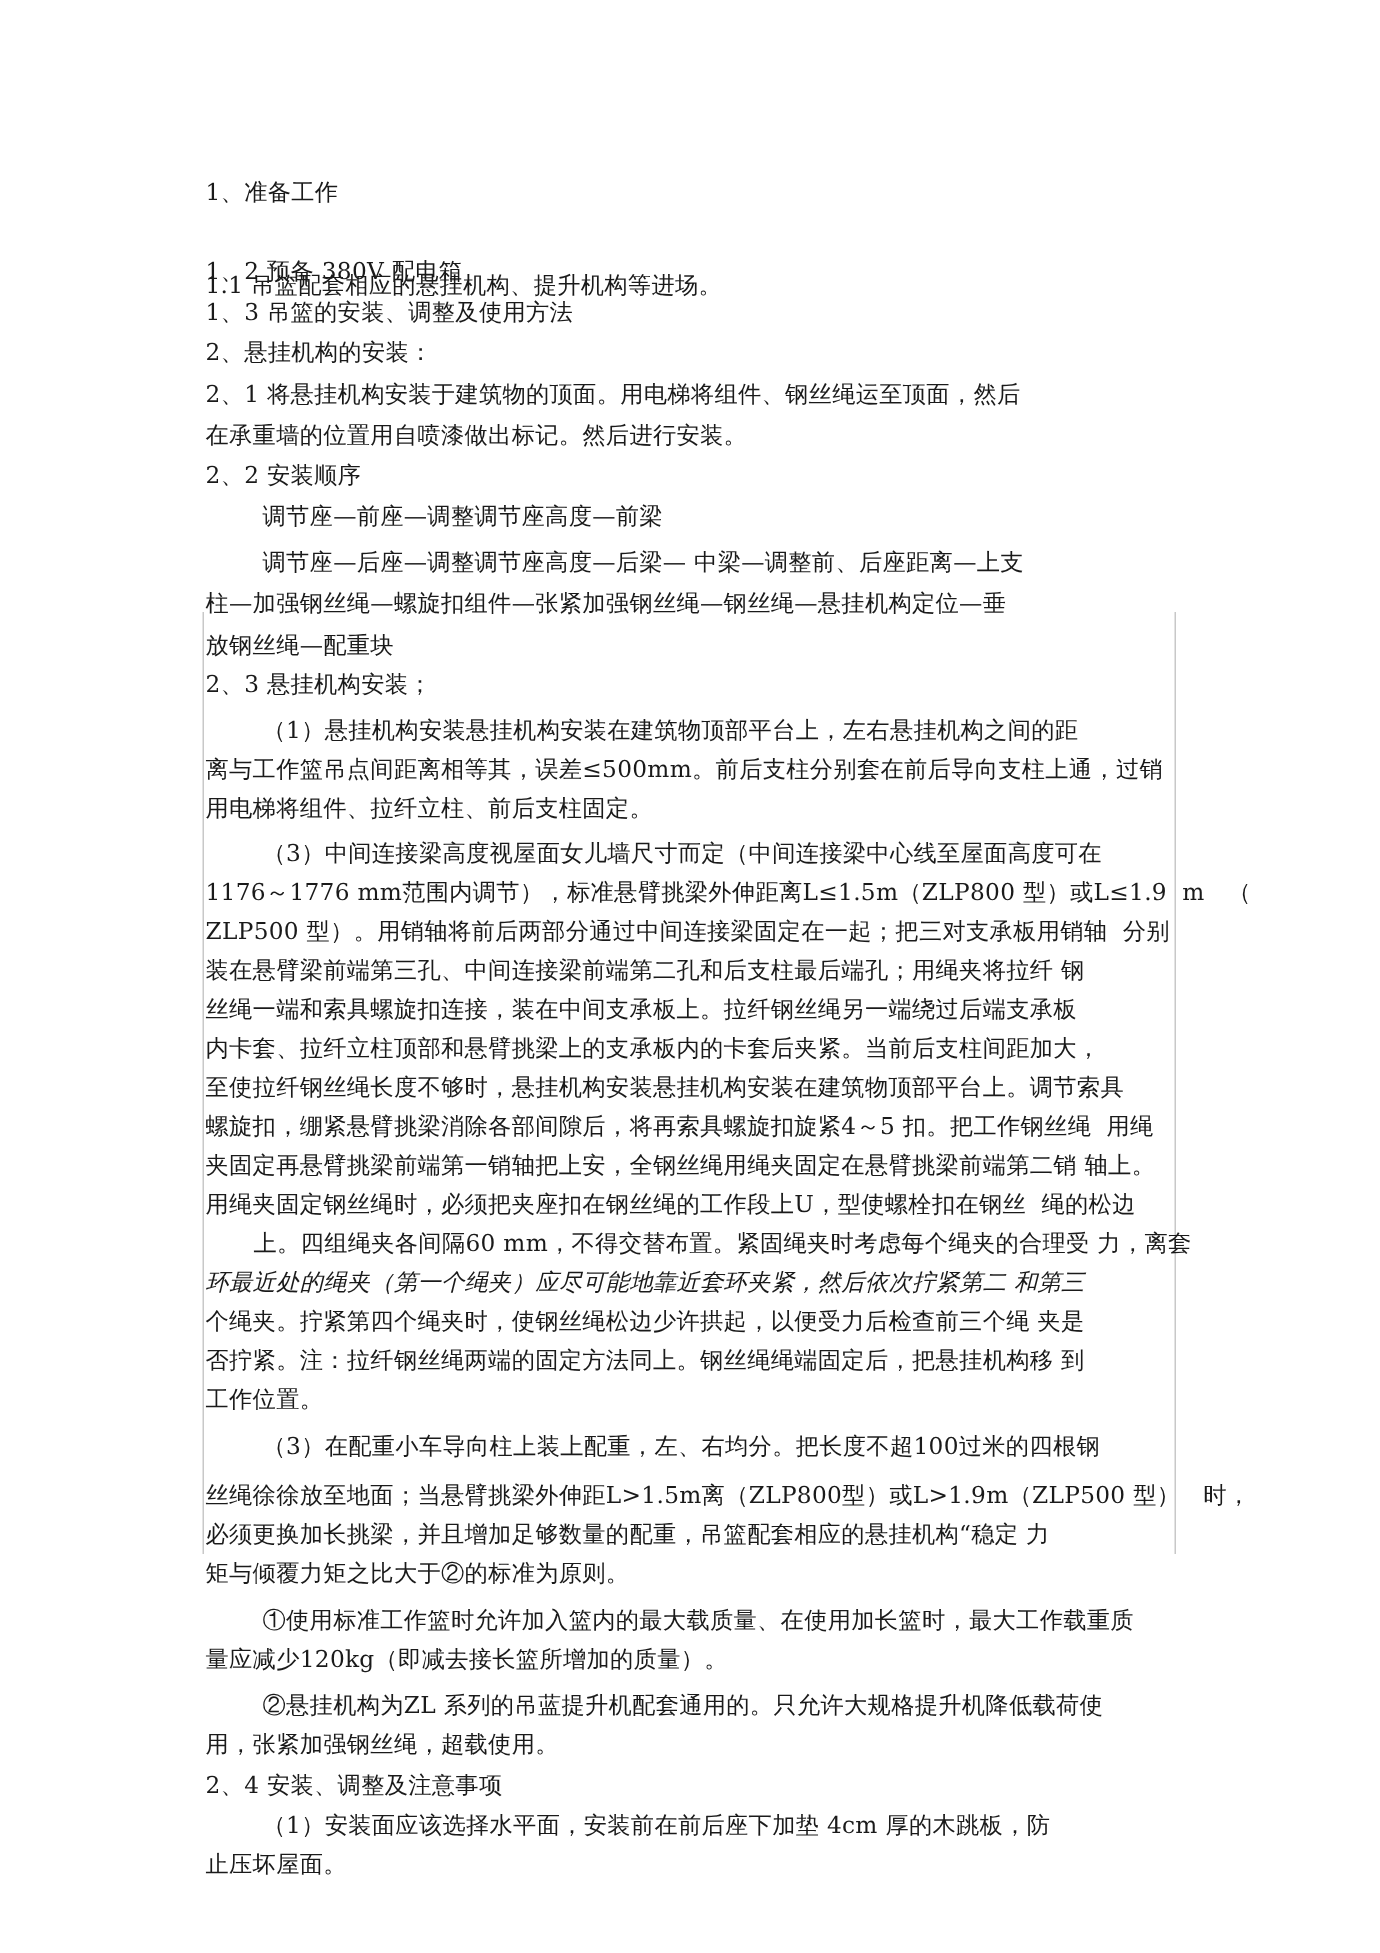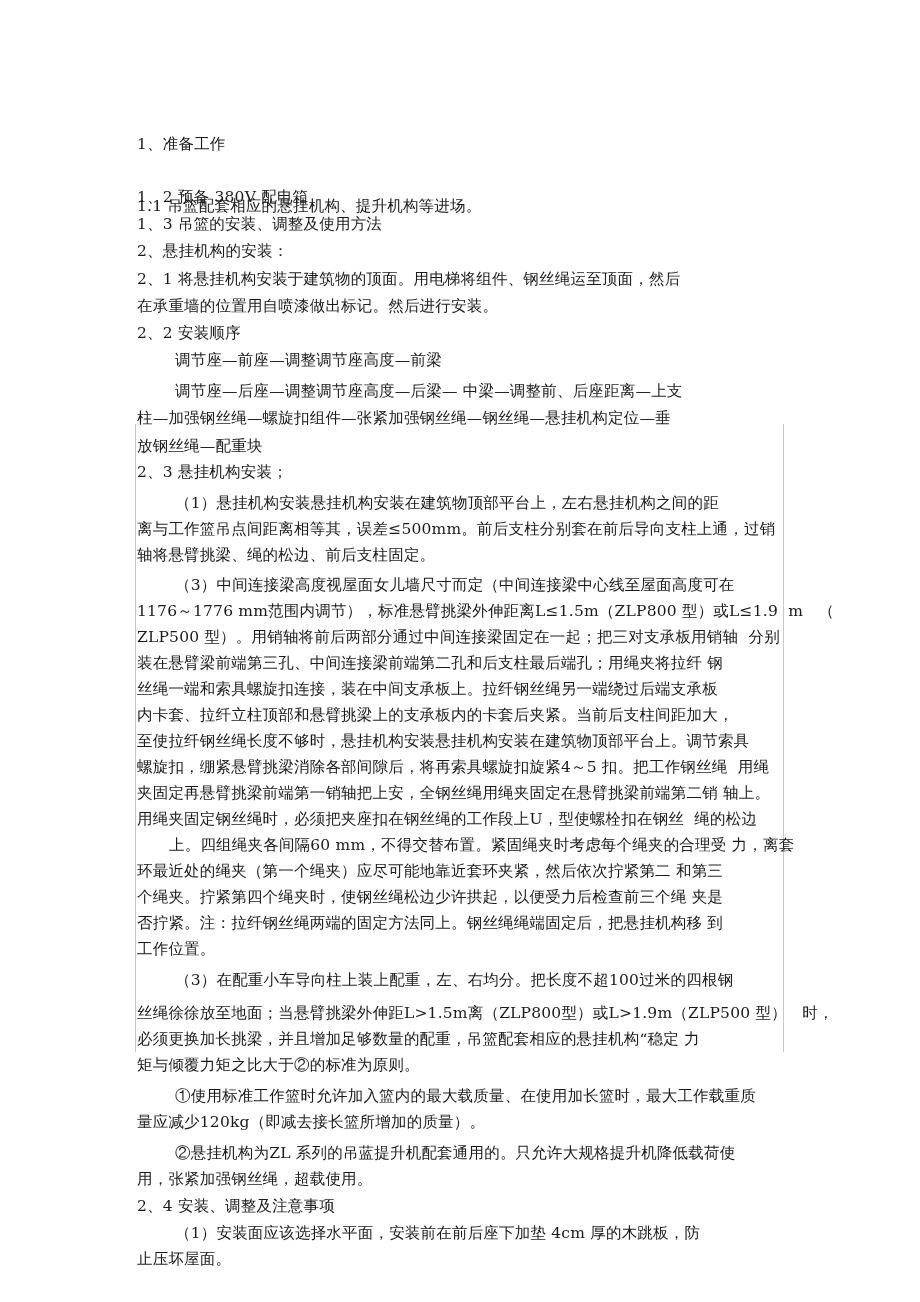--- a/index.html
+++ b/index.html
@@ -1,17 +1,17 @@
 <!DOCTYPE html>
 <html><head>
   <meta charset="utf-8">
   <style>
     html, body { margin: 0; padding: 0; background: #ffffff; }
     body { width: 920px; height: 1302px; position: relative; overflow: hidden; }
-    .page { position: absolute; left: 0; top: 16px; width: 920px; height: 932px; background: #fff; }
+    .page { position: absolute; left: 0; top: 0; width: 920px; height: 932px; background: #fff; }
     .ln {
       position: absolute;
       left: 137px;
       white-space: pre;
       font-family: "DejaVu Serif", "Liberation Serif", serif;
       font-size: 15.5px;
       line-height: 20px;
       color: #1a1a1a;
       letter-spacing: 0.2px;
     }
@@ -39,33 +39,33 @@
       <div class="ln" style="top: 253px;">2、1 将悬挂机构安装于建筑物的顶面。用电梯将组件、钢丝绳运至顶面，然后</div>
       <div class="ln" style="top: 280px;">在承重墙的位置用自喷漆做出标记。然后进行安装。</div>
       <div class="ln" style="top: 307px;">2、2 安装顺序</div>
       <div class="ln ind" style="top: 334px;">调节座—前座—调整调节座高度—前梁</div>
       <div class="ln ind" style="top: 365px;">调节座—后座—调整调节座高度—后梁— 中梁—调整前、后座距离—上支</div>
       <div class="ln" style="top: 392px;">柱—加强钢丝绳—螺旋扣组件—张紧加强钢丝绳—钢丝绳—悬挂机构定位—垂</div>
       <div class="ln" style="top: 420px;">放钢丝绳—配重块</div>
       <div class="ln" style="top: 446px;">2、3 悬挂机构安装；</div>
       <div class="ln ind" style="top: 477px;">（1）悬挂机构安装悬挂机构安装在建筑物顶部平台上，左右悬挂机构之间的距</div>
       <div class="ln" style="top: 503px;">离与工作篮吊点间距离相等其，误差≤500mm。前后支柱分别套在前后导向支柱上通，过销</div>
-      <div class="ln" style="top: 529px;">轴将悬臂挑梁、绳的松边、前后支柱固定。</div>
+      <div class="ln" style="top: 529px;">用电梯将组件、拉纤立柱、前后支柱固定。</div>
       <div class="ln ind" style="top: 559px;">（3）中间连接梁高度视屋面女儿墙尺寸而定（中间连接梁中心线至屋面高度可在</div>
       <div class="ln" style="top: 585px;">1176～1776 mm范围内调节），标准悬臂挑梁外伸距离L≤1.5m（ZLP800 型）或L≤1.9  m   （</div>
       <div class="ln" style="top: 611px;">ZLP500 型）。用销轴将前后两部分通过中间连接梁固定在一起；把三对支承板用销轴  分别</div>
       <div class="ln" style="top: 637px;">装在悬臂梁前端第三孔、中间连接梁前端第二孔和后支柱最后端孔；用绳夹将拉纤 钢</div>
       <div class="ln" style="top: 663px;">丝绳一端和索具螺旋扣连接，装在中间支承板上。拉纤钢丝绳另一端绕过后端支承板</div>
       <div class="ln" style="top: 689px;">内卡套、拉纤立柱顶部和悬臂挑梁上的支承板内的卡套后夹紧。当前后支柱间距加大，</div>
       <div class="ln" style="top: 715px;">至使拉纤钢丝绳长度不够时，悬挂机构安装悬挂机构安装在建筑物顶部平台上。调节索具</div>
       <div class="ln" style="top: 741px;">螺旋扣，绷紧悬臂挑梁消除各部间隙后，将再索具螺旋扣旋紧4～5 扣。把工作钢丝绳  用绳</div>
       <div class="ln" style="top: 767px;">夹固定再悬臂挑梁前端第一销轴把上安，全钢丝绳用绳夹固定在悬臂挑梁前端第二销 轴上。</div>
       <div class="ln" style="top: 793px;">用绳夹固定钢丝绳时，必须把夹座扣在钢丝绳的工作段上U，型使螺栓扣在钢丝  绳的松边</div>
       <div class="ln" style="top: 819px; padding-left: 32px;">上。四组绳夹各间隔60 mm，不得交替布置。紧固绳夹时考虑每个绳夹的合理受 力，离套</div>
-      <div class="ln" style="top: 845px;">环最近处的绳夹（第一个绳夹）应尽可能地靠近套环夹紧，然后依次拧紧第二 和第三</div>
+      <div class="ln" style="top: 845px; font-style: italic;">环最近处的绳夹（第一个绳夹）应尽可能地靠近套环夹紧，然后依次拧紧第二 和第三</div>
       <div class="ln" style="top: 871px;">个绳夹。拧紧第四个绳夹时，使钢丝绳松边少许拱起，以便受力后检查前三个绳 夹是</div>
       <div class="ln" style="top: 897px;">否拧紧。注：拉纤钢丝绳两端的固定方法同上。钢丝绳绳端固定后，把悬挂机构移 到</div>
       <div class="ln" style="top: 923px;">工作位置。</div>
       <div class="ln ind" style="top: 954px;">（3）在配重小车导向柱上装上配重，左、右均分。把长度不超100过米的四根钢</div>
       <div class="ln" style="top: 987px;">丝绳徐徐放至地面；当悬臂挑梁外伸距L&gt;1.5m离（ZLP800型）或L&gt;1.9m（ZLP500 型）   时，</div>
       <div class="ln" style="top: 1013px;">必须更换加长挑梁，并且增加足够数量的配重，吊篮配套相应的悬挂机构“稳定 力</div>
       <div class="ln" style="top: 1039px;">矩与倾覆力矩之比大于②的标准为原则。</div>
       <div class="ln ind" style="top: 1070px;">①使用标准工作篮时允许加入篮内的最大载质量、在使用加长篮时，最大工作载重质</div>
       <div class="ln" style="top: 1096px;">量应减少120kg（即减去接长篮所增加的质量）。</div>
       <div class="ln ind" style="top: 1127px;">②悬挂机构为ZL 系列的吊蓝提升机配套通用的。只允许大规格提升机降低载荷使</div>

